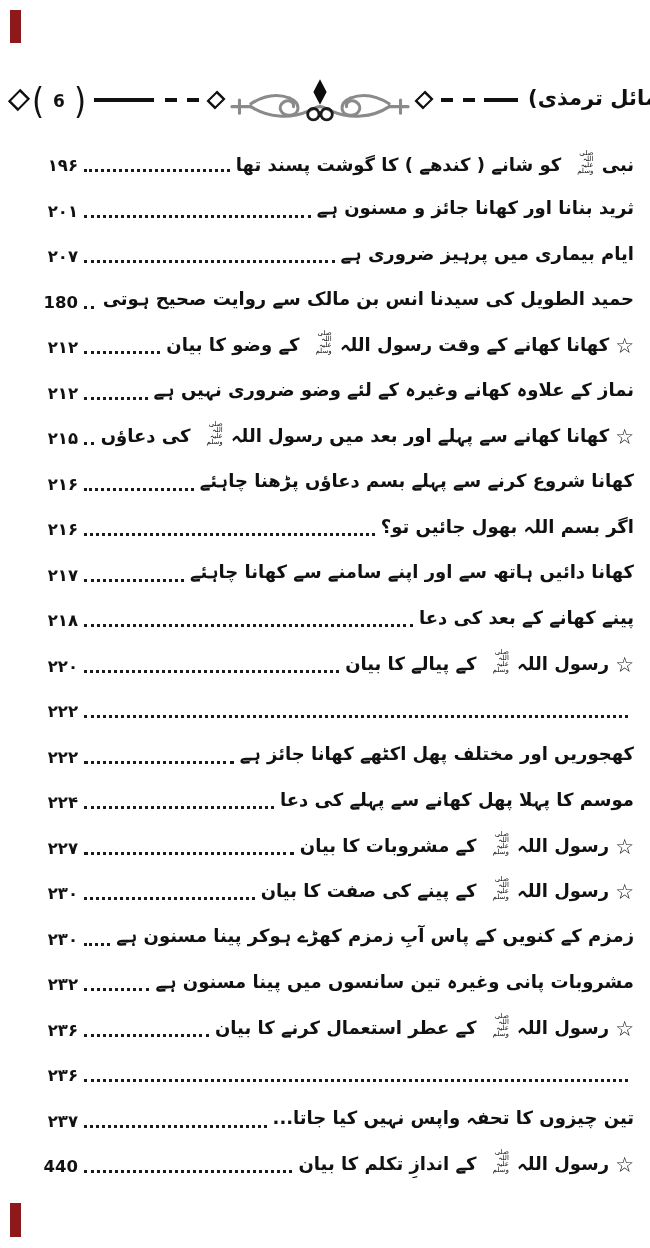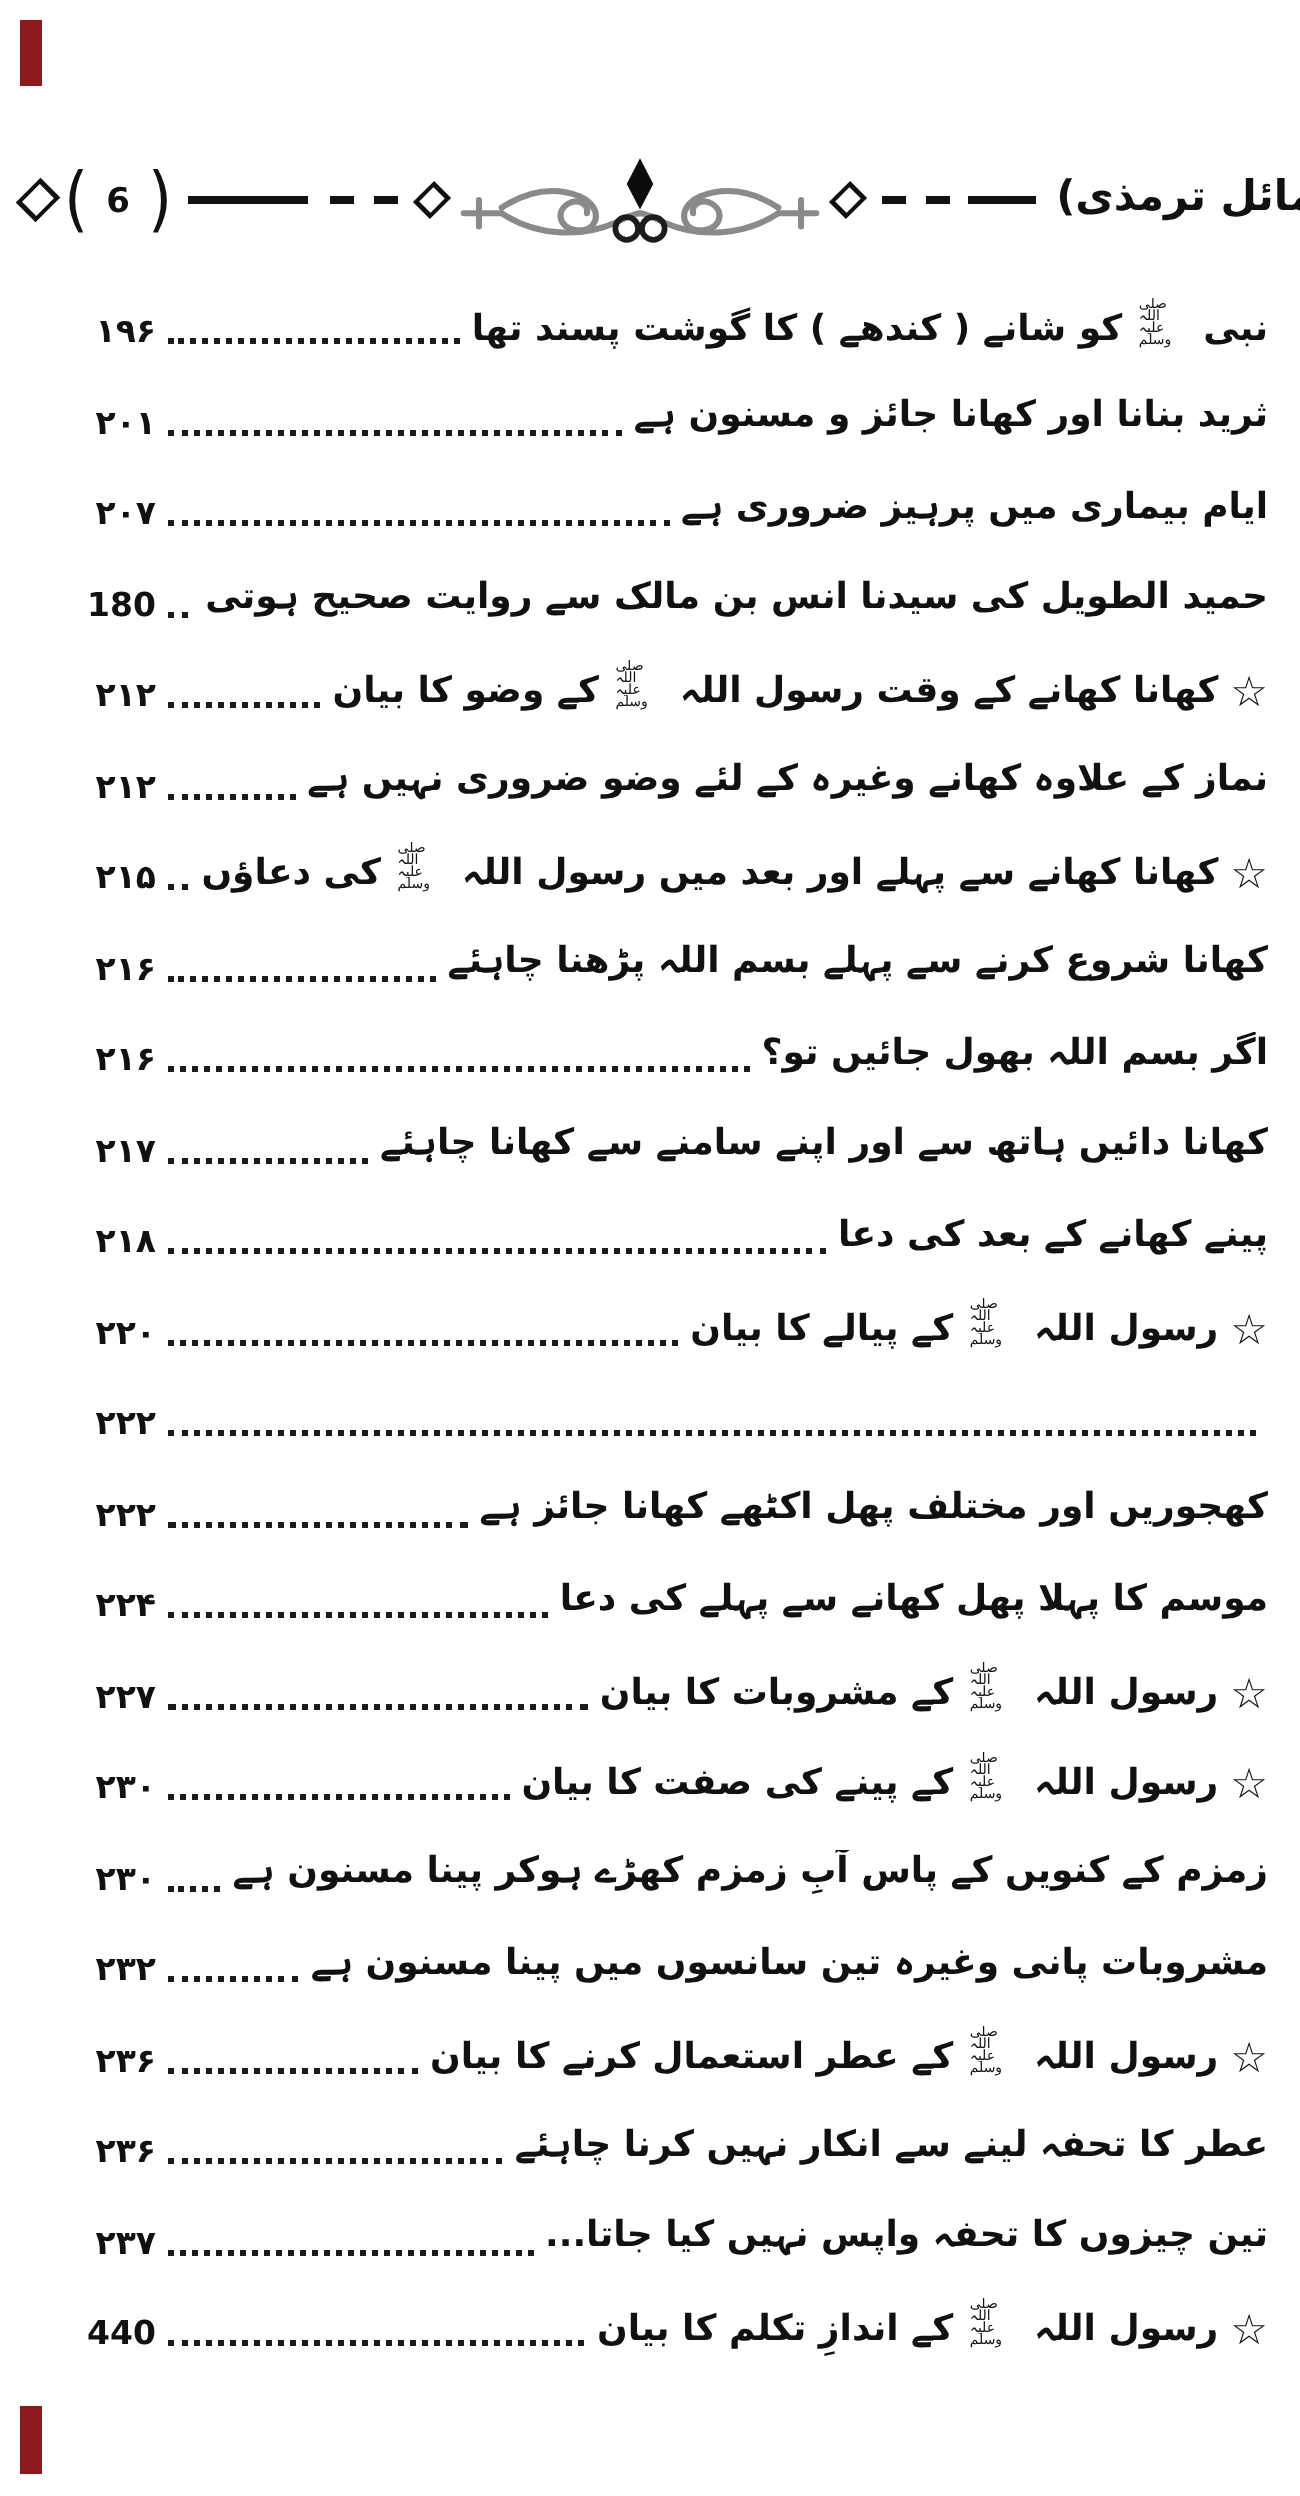--- a/index.html
+++ b/index.html
@@ -38,21 +38,21 @@
   
   .toc{position:absolute;top:140px;left:0;right:0;}
   .toc-row{
     height:45.5px;display:flex;align-items:center;direction:rtl;
     padding:0 16px 0 34px;box-sizing:border-box;
   }
   .entry-text{font-size:18px;font-weight:700;white-space:nowrap;flex:0 1 auto;
               overflow:hidden;line-height:1.25;}
   .star{font-size:21px;font-weight:400;margin-left:6px;vertical-align:-2px;display:inline-block;}
   .sallam{display:inline-block;width:24px;font-size:7px;line-height:6px;font-weight:400;
-          text-align:left;vertical-align:-2px;white-space:normal;margin:0 2px;}
+          text-align:right;vertical-align:-2px;white-space:normal;margin:0 2px;}
   .leader{flex:1 1 auto;min-width:10px;height:0;border-bottom:3px dotted #1b1b1b;
           margin:0 6px;transform:translateY(8px);}
   .page-num{font-size:16.5px;font-weight:700;min-width:44px;text-align:right;
             flex:0 0 auto;transform:translateY(3px);}
 </style>
 </head>
 <body>
 
 <div class="page">
 
@@ -129,21 +129,21 @@
         <span class="entry-text">نماز کے علاوہ کھانے وغیرہ کے لئے وضو ضروری نہیں ہے</span>
         <span class="leader"></span>
         <span class="page-num">۲۱۲</span>
       </div>
       <div class="toc-row">
         <span class="entry-text"><span class="star">☆</span>کھانا کھانے سے پہلے اور بعد میں رسول اللہ <span class="sallam">صلی اللہ علیہ وسلم</span> کی دعاؤں کا بیان</span>
         <span class="leader"></span>
         <span class="page-num">۲۱۵</span>
       </div>
       <div class="toc-row">
-        <span class="entry-text">کھانا شروع کرنے سے پہلے بسم اللہ پڑھنا چاہئے</span>
+        <span class="entry-text">کھانا شروع کرنے سے پہلے بسم دعاؤں پڑھنا چاہئے</span>
         <span class="leader"></span>
         <span class="page-num">۲۱۶</span>
       </div>
       <div class="toc-row">
         <span class="entry-text">اگر بسم اللہ بھول جائیں تو؟</span>
         <span class="leader"></span>
         <span class="page-num">۲۱۶</span>
       </div>
       <div class="toc-row">
         <span class="entry-text">کھانا دائیں ہاتھ سے اور اپنے سامنے سے کھانا چاہئے</span>
@@ -193,21 +193,20 @@
         <span class="entry-text">مشروبات پانی وغیرہ تین سانسوں میں پینا مسنون ہے</span>
         <span class="leader"></span>
         <span class="page-num">۲۳۲</span>
       </div>
       <div class="toc-row">
         <span class="entry-text"><span class="star">☆</span>رسول اللہ <span class="sallam">صلی اللہ علیہ وسلم</span> کے عطر استعمال کرنے کا بیان</span>
         <span class="leader"></span>
         <span class="page-num">۲۳۶</span>
       </div>
       <div class="toc-row">
-        <span class="entry-text">عطر کا تحفہ لینے سے انکار نہیں کرنا چاہئے</span>
         <span class="leader"></span>
         <span class="page-num">۲۳۶</span>
       </div>
       <div class="toc-row">
         <span class="entry-text">تین چیزوں کا تحفہ واپس نہیں کیا جاتا...</span>
         <span class="leader"></span>
         <span class="page-num">۲۳۷</span>
       </div>
       <div class="toc-row">
         <span class="entry-text"><span class="star">☆</span>رسول اللہ <span class="sallam">صلی اللہ علیہ وسلم</span> کے اندازِ تکلم کا بیان</span>

